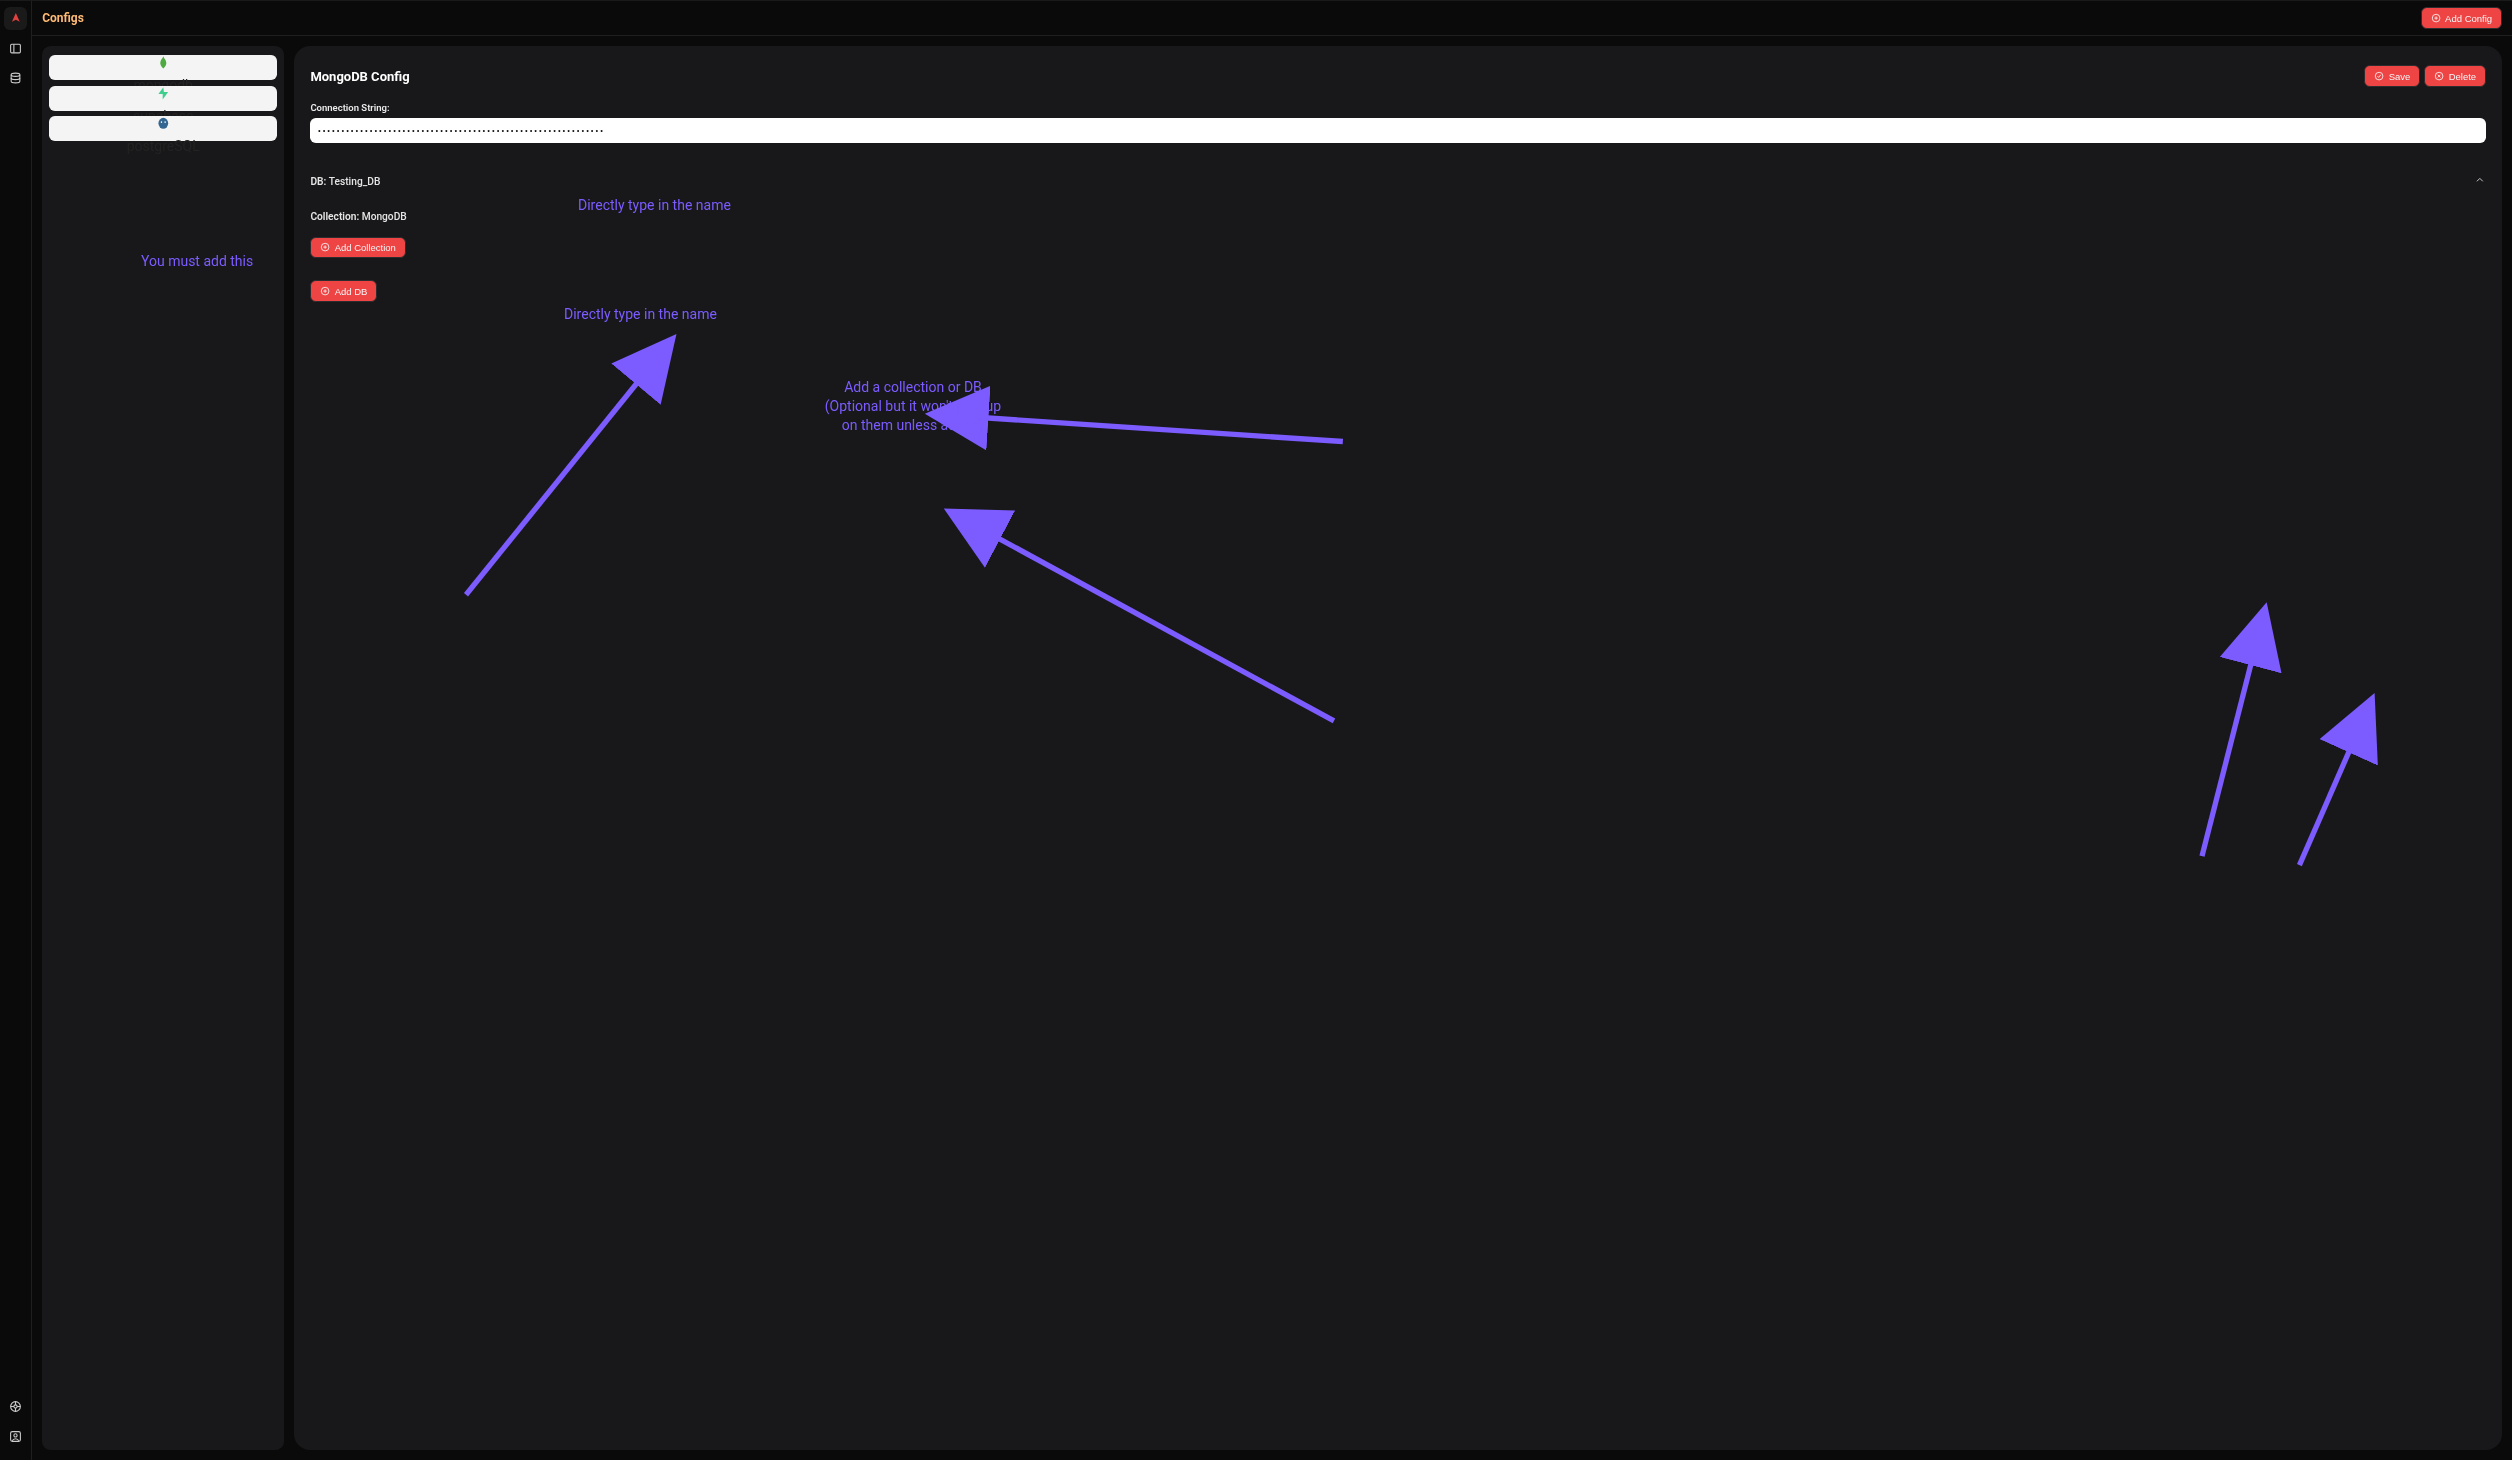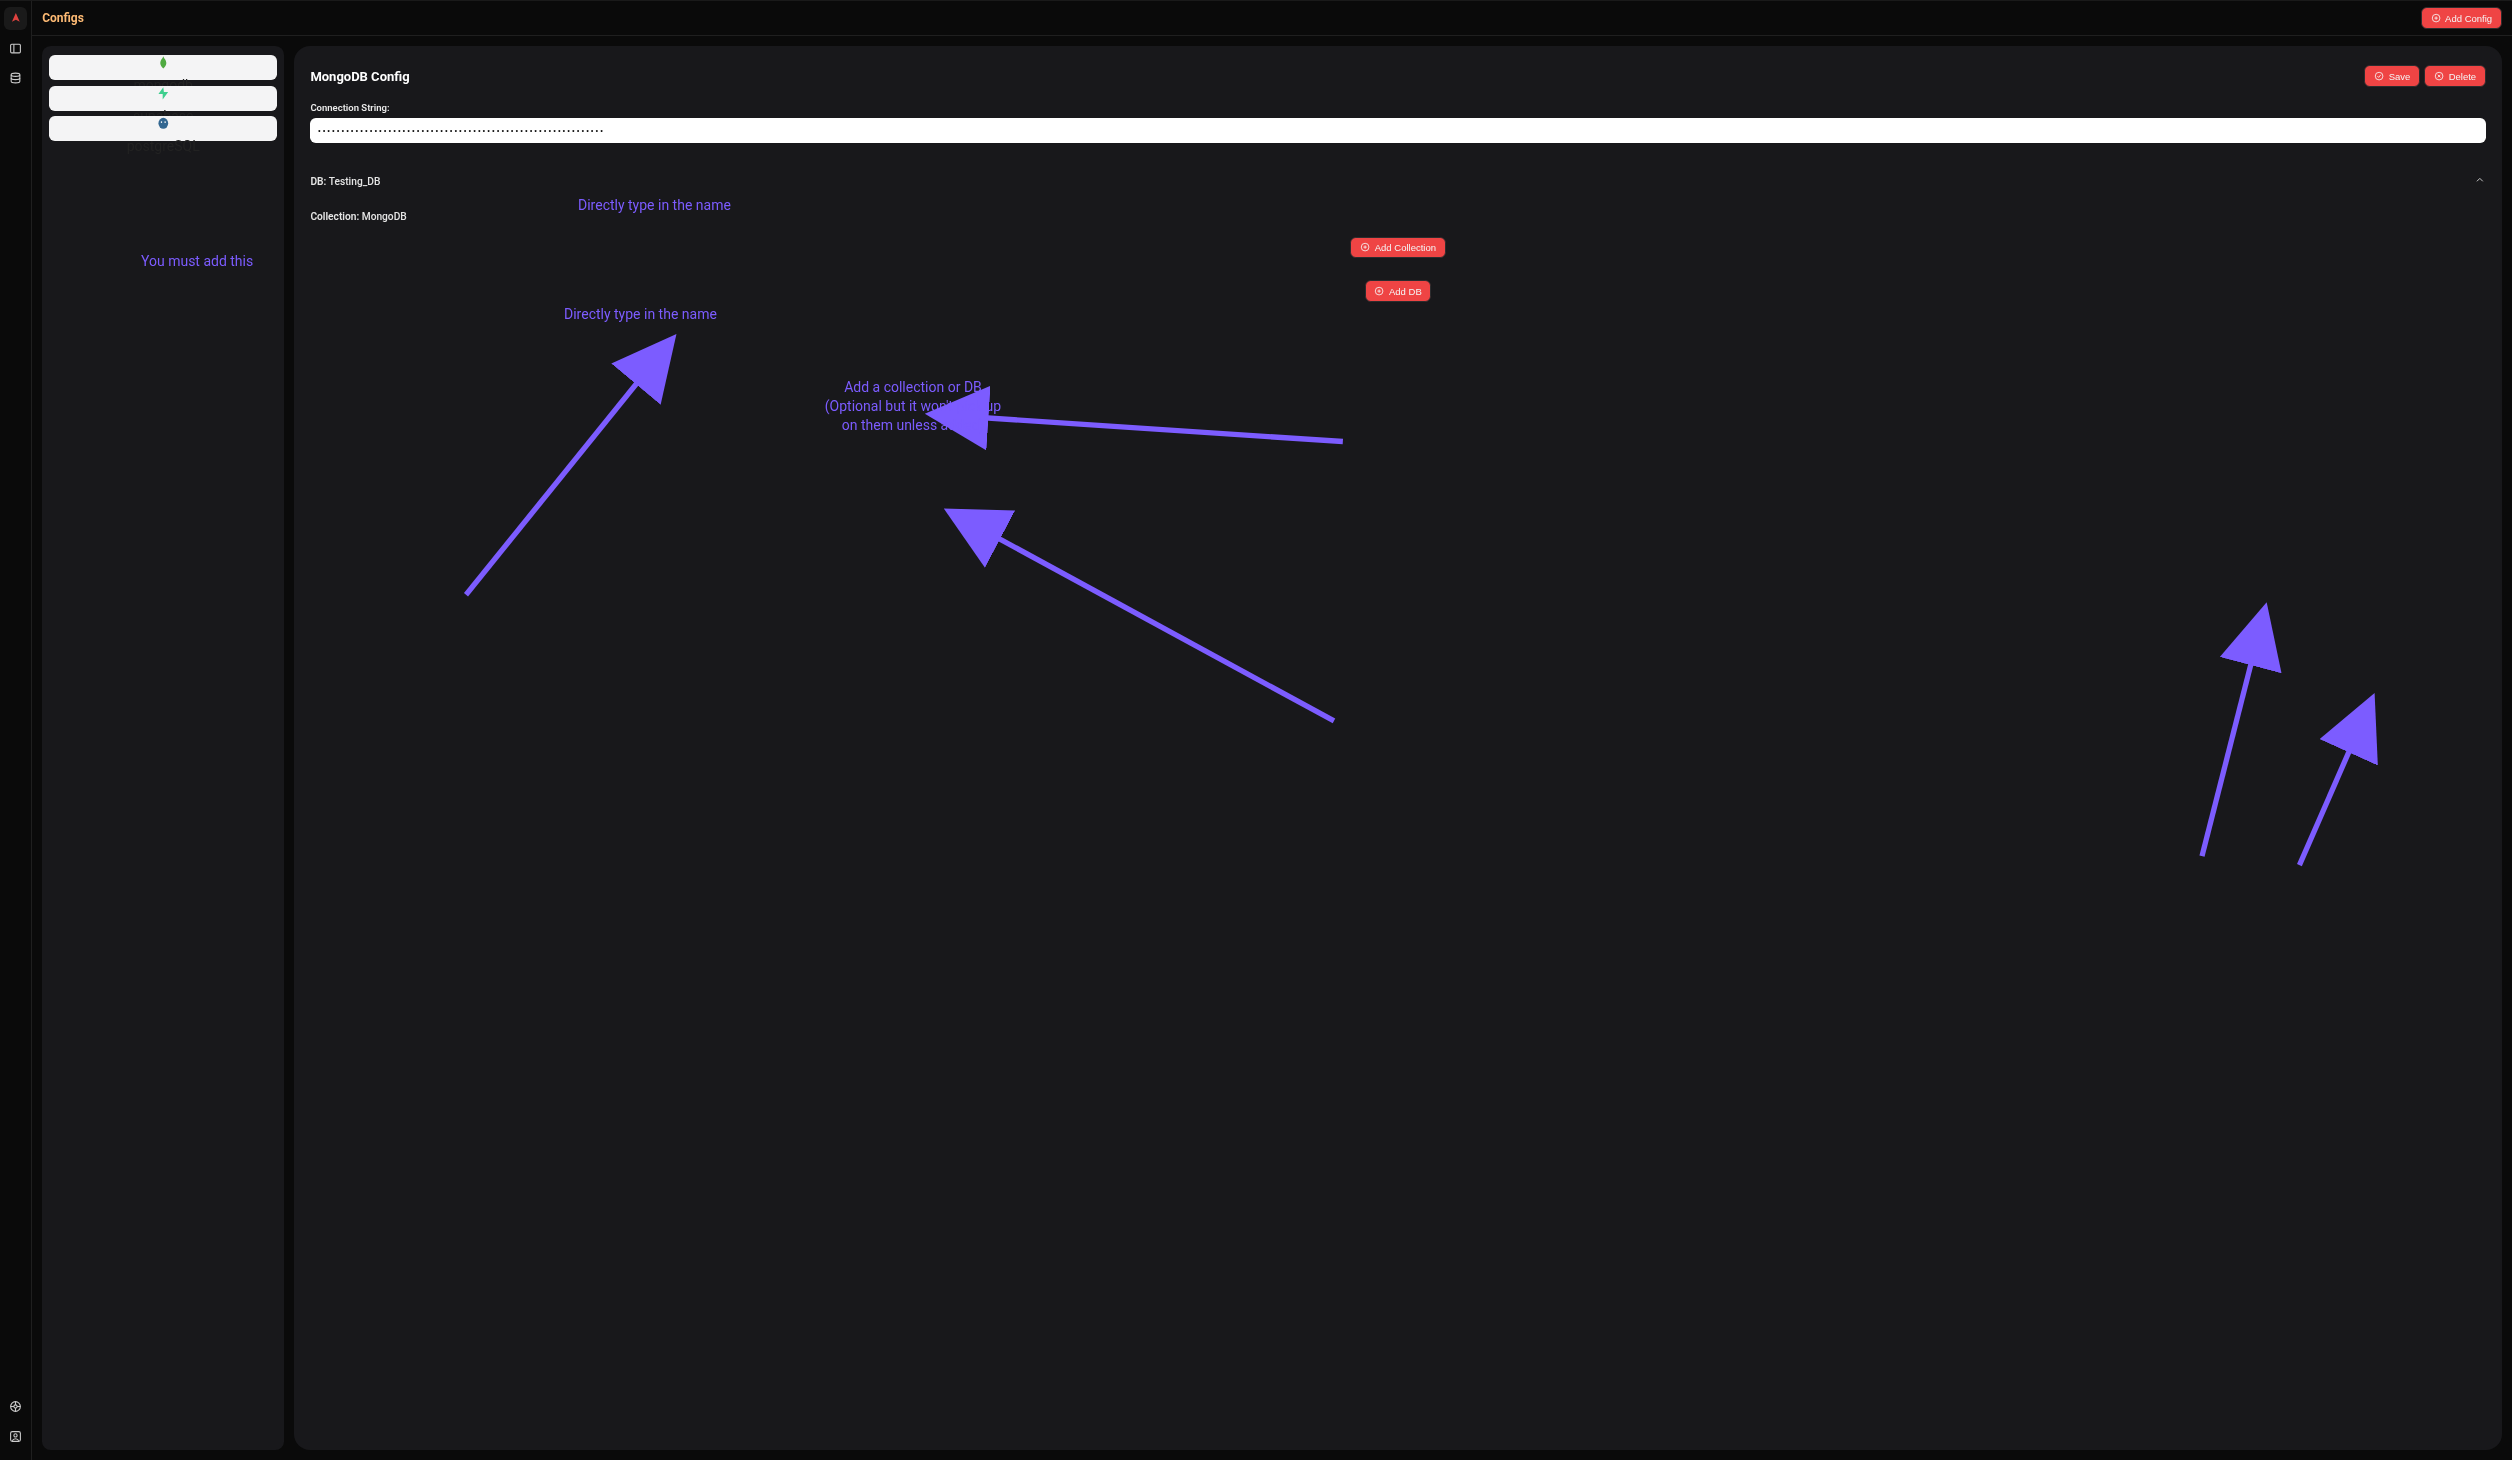--- a/index.html
+++ b/index.html
@@ -180,21 +180,21 @@
   .db-row .chev {
     color: #ccc;
   }
   .coll-row {
     margin-top: 23px;
     font-size: 10.2px;
     font-weight: 600;
   }
   .btn-row-right {
     display: flex;
-    justify-content: center;
+    justify-content: flex-start;
     margin-top: 14.6px;
   }
   .btn-row-right + .btn-row-right { margin-top: 22px; }
 
   
   .overlay {
     position: absolute;
     inset: 0;
     pointer-events: none;
   }

